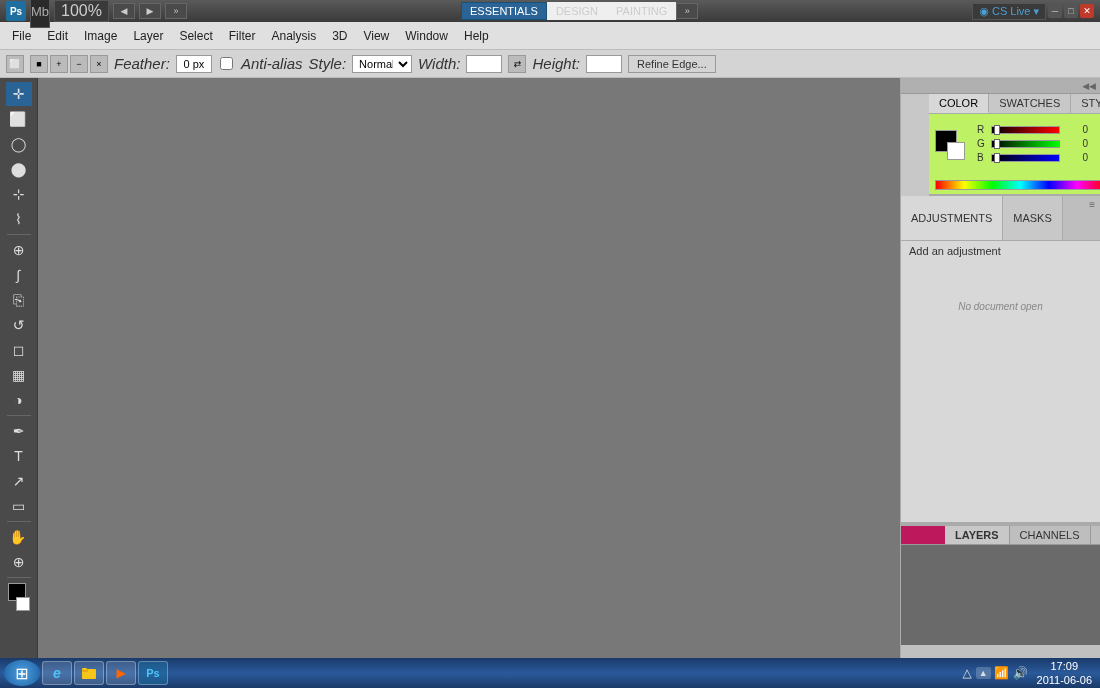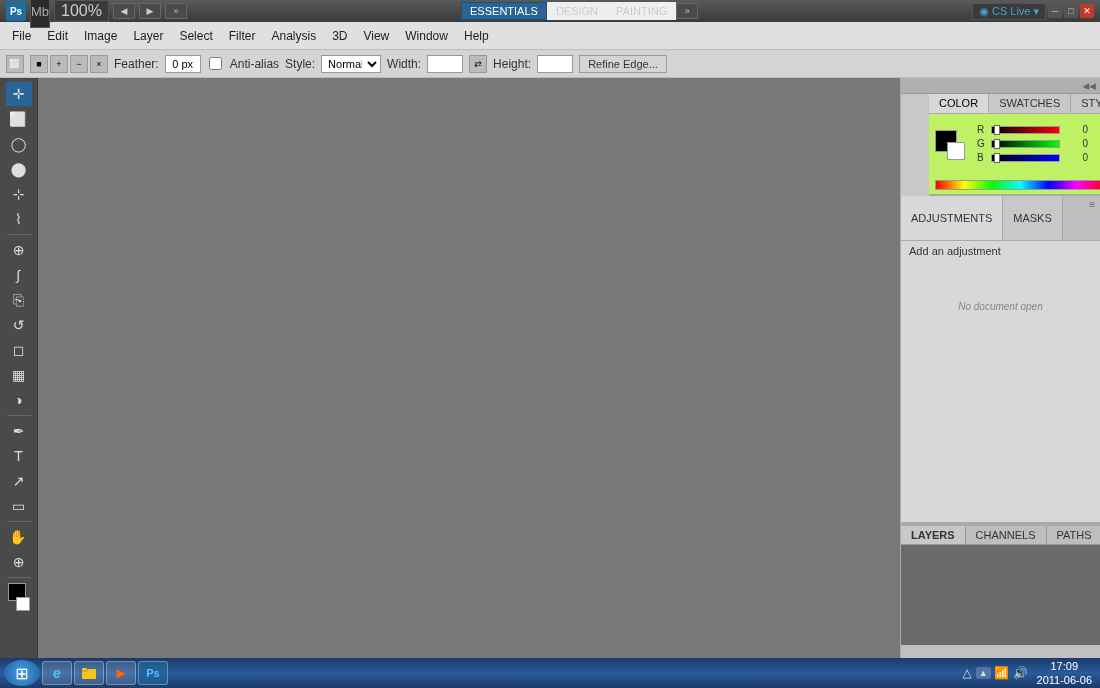--- a/index.html
+++ b/index.html
@@ -35,21 +35,21 @@
     .menu-item { padding: 2px 8px; font-size: 12px; color: #222; cursor: pointer; }
 
     
     #optionsbar {
       width: 100%; height: 28px; background: #d4d4d4;
       display: flex; align-items: center; padding: 0 6px; gap: 6px;
       border-bottom: 1px solid #bbb;
     }
     .option-icon { width: 18px; height: 18px; background: #bbb; border: 1px solid #999; display: flex; align-items: center; justify-content: center; font-size: 9px; cursor: pointer; }
     .option-group { display: flex; align-items: center; gap: 2px; }
-    .option-label { font-size: 12px; color: #333; }
+    .option-label { font-size: 15px; color: #333; font-style: italic; }
     .option-input { width: 36px; height: 18px; border: 1px solid #999; background: white; font-size: 11px; text-align: center; padding: 0 2px; }
     .option-checkbox { margin: 0 2px; }
     .option-select { height: 18px; border: 1px solid #999; background: white; font-size: 11px; padding: 0 2px; }
     .option-select-wide { width: 60px; }
     .refine-btn { background: #d4d4d4; border: 1px solid #999; padding: 2px 8px; font-size: 11px; cursor: pointer; color: #333; }
 
     
     #main-area { display: flex; width: 100%; height: calc(688px - 22px - 22px - 28px - 30px); }
 
     
@@ -115,21 +115,21 @@
     
     #adjustments-panel { background: #d8d8d8; flex: 1; border-bottom: 2px solid #aaa; }
     .adj-panel-tabs { display: flex; background: #bebebe; border-bottom: 1px solid #aaa; }
     .adj-tab { padding: 16px 10px; font-size: 11px; color: #333; cursor: pointer; border-right: 1px solid #aaa; background: #c8c8c8; }
     .adj-tab.active { background: #d8d8d8; }
     .add-adjustment { color: #333; font-size: 11px; padding: 4px 8px; font-style: normal; }
     .no-doc { text-align: center; color: #888; font-size: 10px; padding: 40px 4px; font-style: italic; }
 
     
     #layers-panel { background: #c0c0c0; height: 140px; flex-shrink: 0; }
-    .layers-tabs { display: flex; background: #be185d; border-bottom: 1px solid #999; border-top: 2px solid #aaa; }
+    .layers-tabs { display: flex; background: #be185d; border-bottom: 1px solid #999; border-top: 2px solid #aaa; padding-left: 44px; }
     .layers-tab { padding: 3px 10px; font-size: 11px; color: #333; cursor: pointer; border-right: 1px solid #999; background: #bebebe; }
     .layers-tab.active { background: #c8c8c8; font-weight: bold; }
     .layers-content { background: #6a6a6a; height: 100px; }
 
     
     #taskbar {
       width: 100%; height: 30px; background: linear-gradient(to bottom, #1a3a6a, #2a5a9a, #1a3a6a);
       display: flex; align-items: center; padding: 0 4px; gap: 2px;
       position: absolute; bottom: 0; left: 0;
     }

